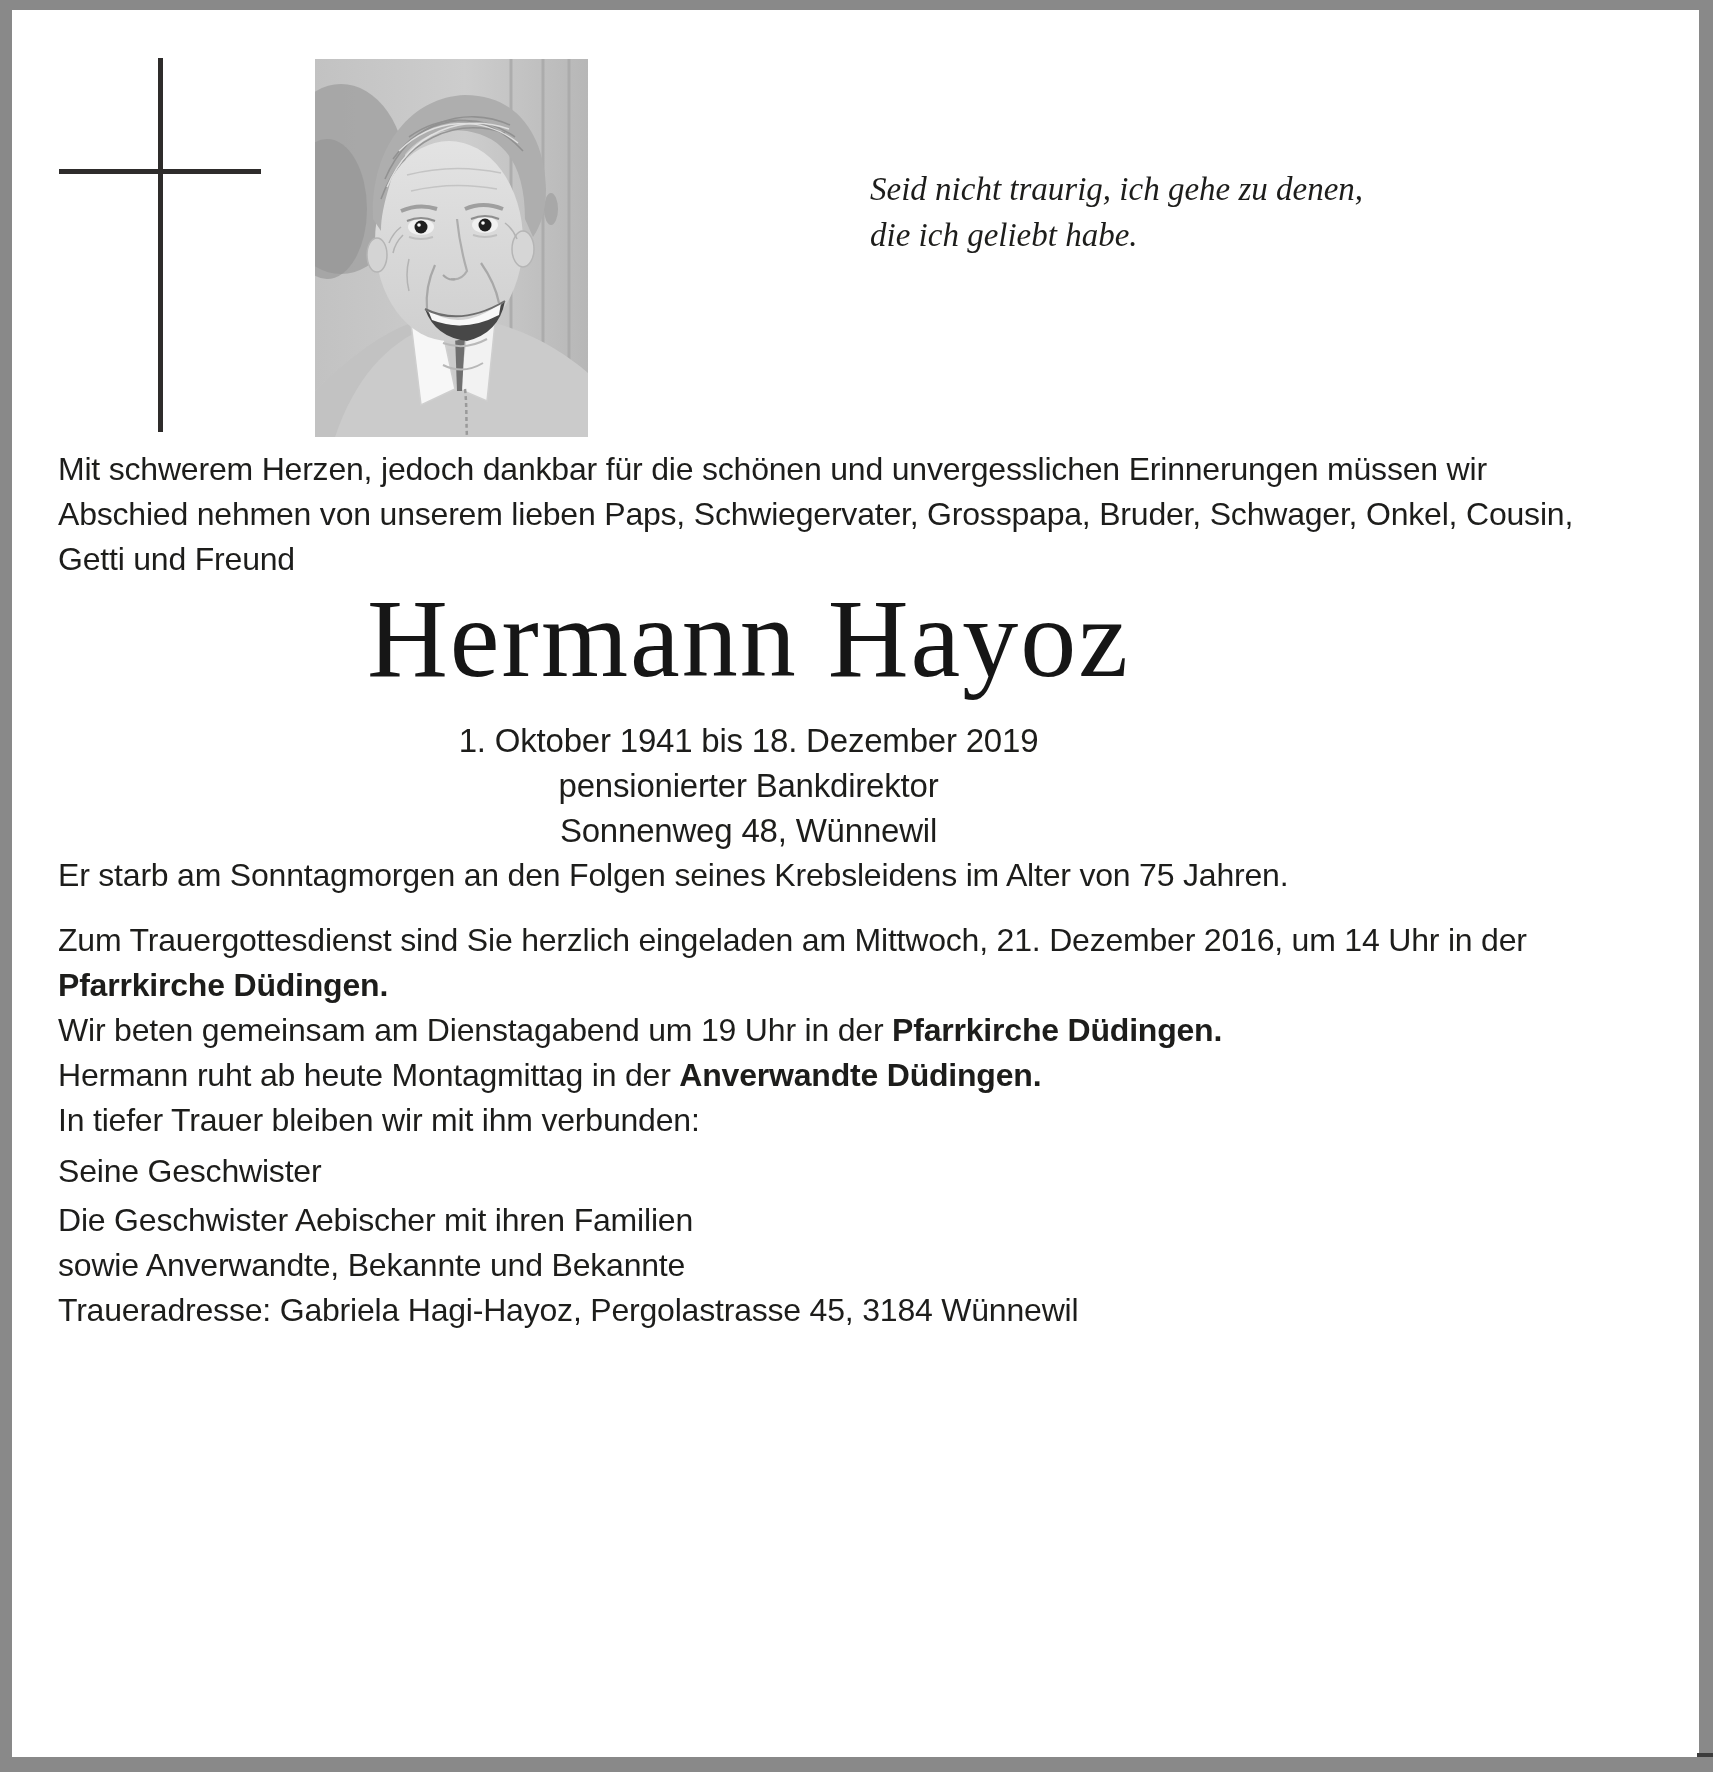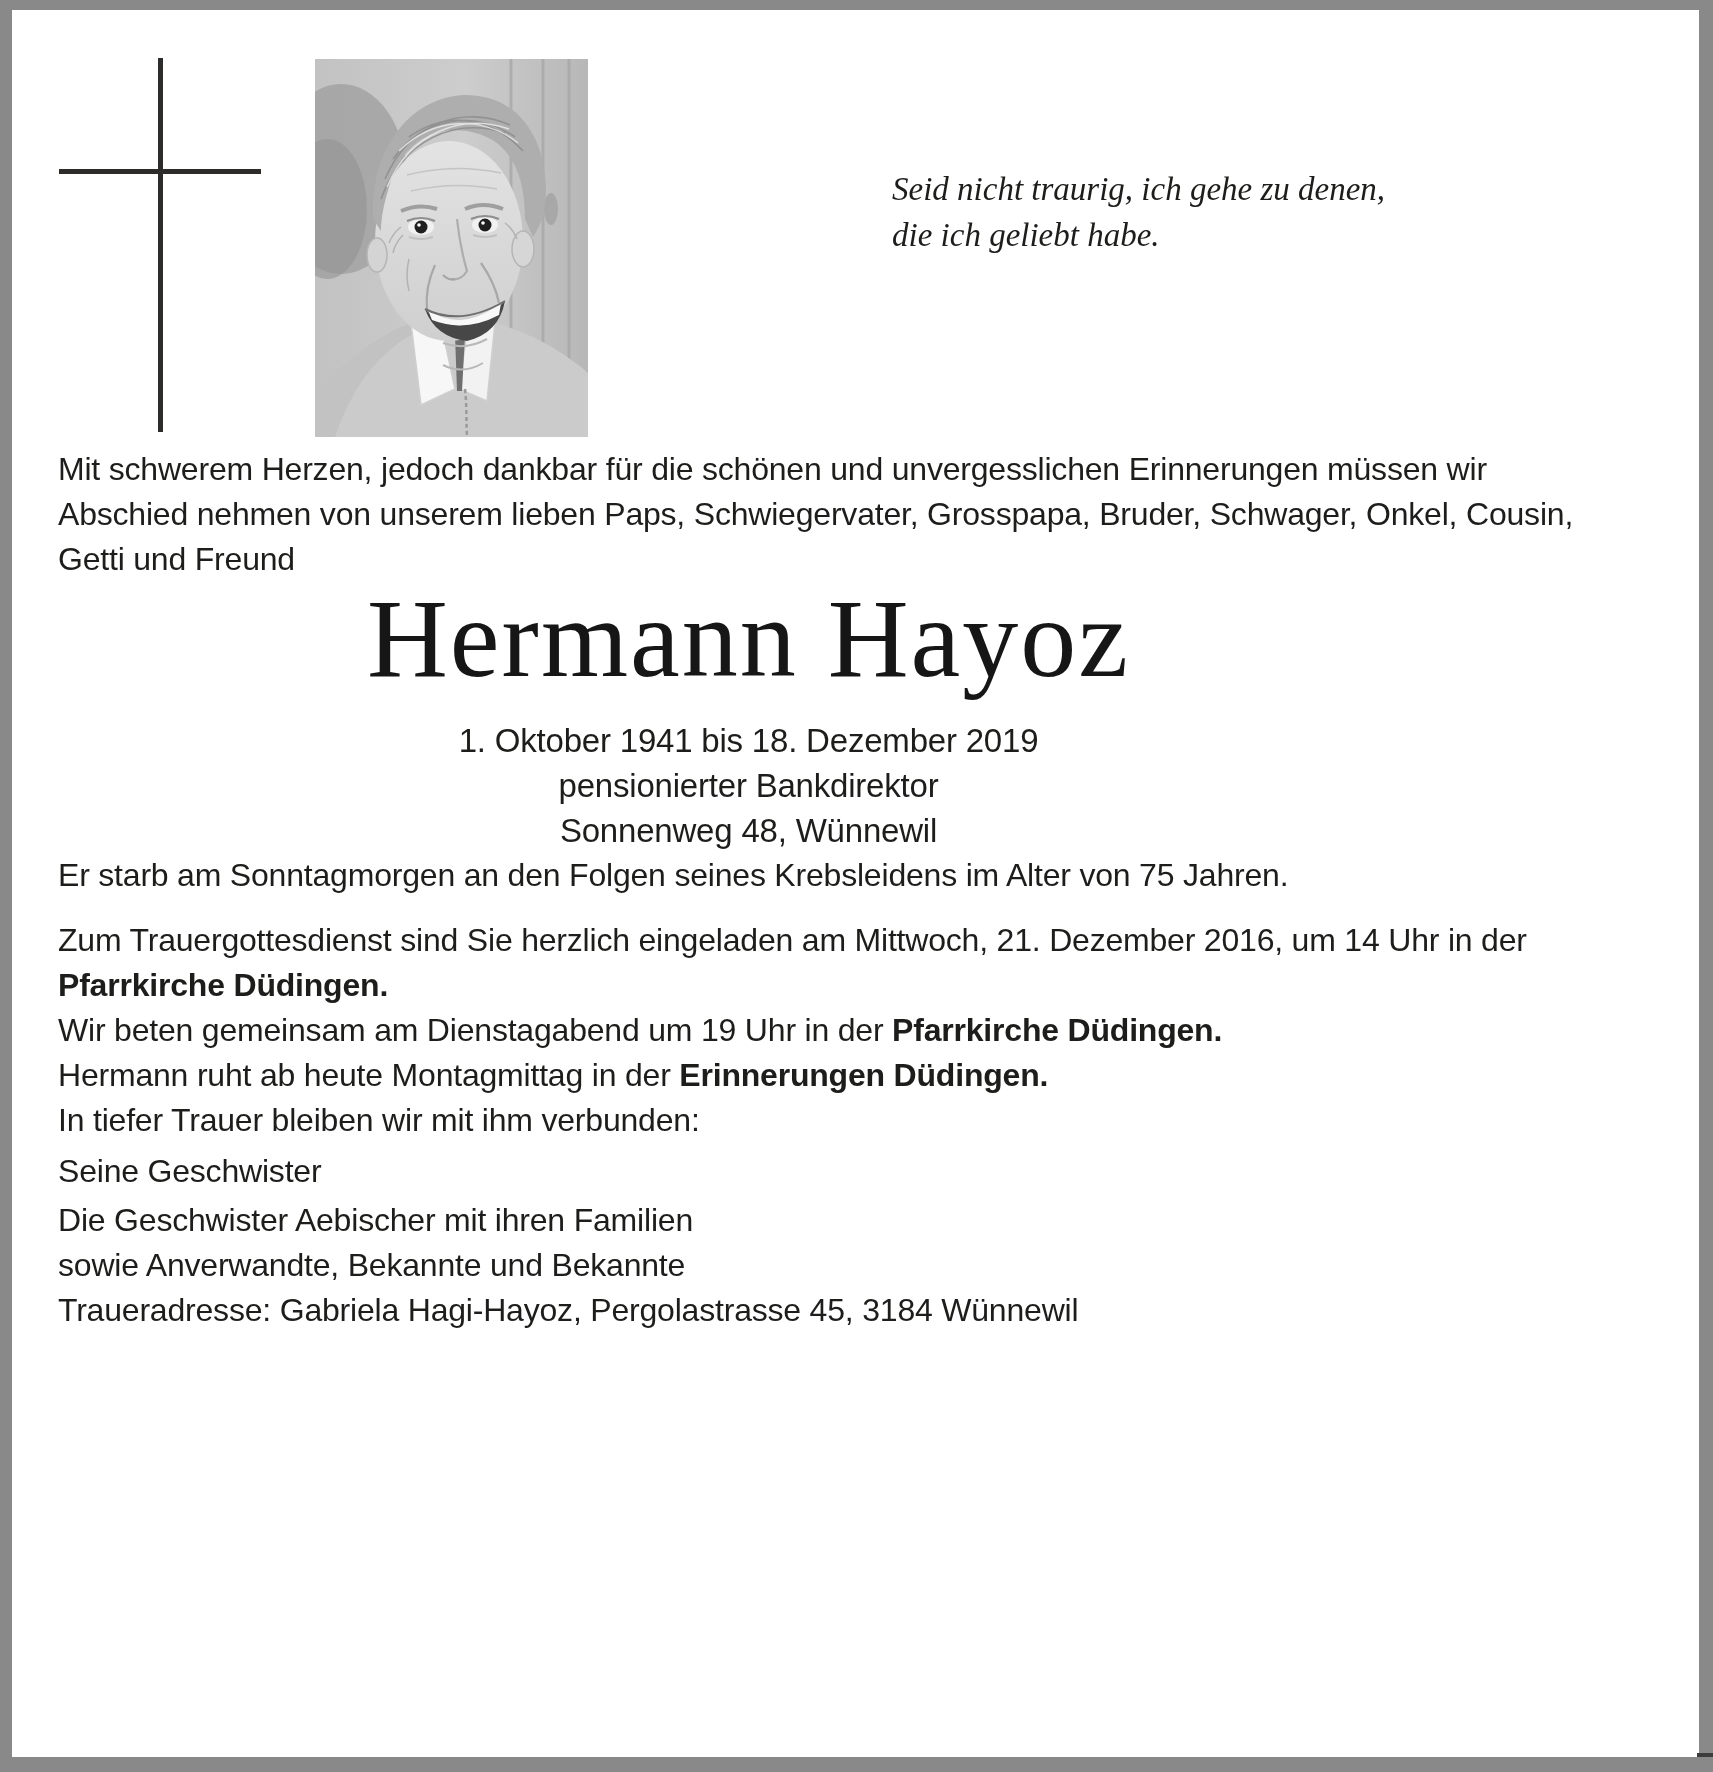--- a/index.html
+++ b/index.html
@@ -29,21 +29,21 @@
 
   .photo {
     position: absolute;
     left: 315px; top: 59px;
     width: 273px; height: 378px;
   }
   .photo svg { display:block; width:100%; height:100%; }
 
   .quote {
     position: absolute;
-    left: 892px; top: 166px;
+    left: 870px; top: 166px;
     font-family: "Liberation Serif", serif;
     font-style: italic;
     font-size: 33px;
     line-height: 46px;
     color: #1d1d1b;
     white-space: nowrap;
   }
 
   .content {
     position: absolute;
@@ -215,21 +215,21 @@
 
   <p class="death-line line">Er starb am Sonntagmorgen an den Folgen seines Krebsleidens im Alter von 75 Jahren.</p>
 
   <div class="service-funeral">
     <p class="jline">Zum Trauergottesdienst sind Sie herzlich eingeladen am Mittwoch, 21. Dezember 2016, um 14 Uhr in der</p>
     <p class="line"><b>Pfarrkirche Düdingen.</b></p>
   </div>
 
   <p class="service-prayer line"><span>Wir beten gemeinsam am Dienstagabend um 19 Uhr in der </span><b>Pfarrkirche Düdingen.</b></p>
 
-  <p class="service-resting line"><span>Hermann ruht ab heute Montagmittag in der </span><b>Erinnerungen Düdingen.</b></p>
+  <p class="service-resting line"><span>Hermann ruht ab heute Montagmittag in der </span><b>Anverwandte Düdingen.</b></p>
 
   <p class="mourn-intro line">In tiefer Trauer bleiben wir mit ihm verbunden:</p>
 
 
   <div class="siblings">
     <p class="line">Seine Geschwister</p>
   </div>
 
   <div class="extended">
     <p class="line">Die Geschwister Aebischer mit ihren Familien</p>

